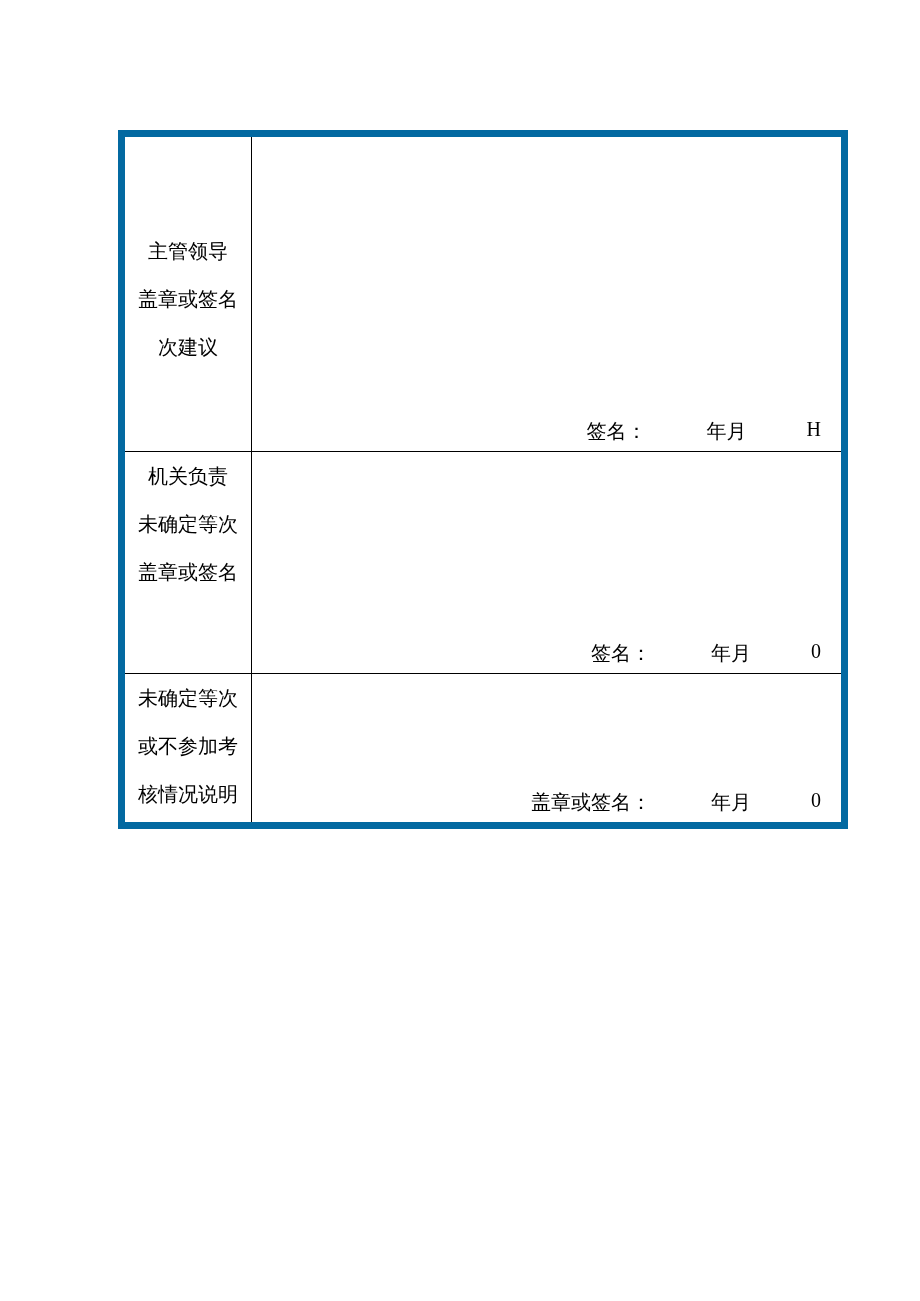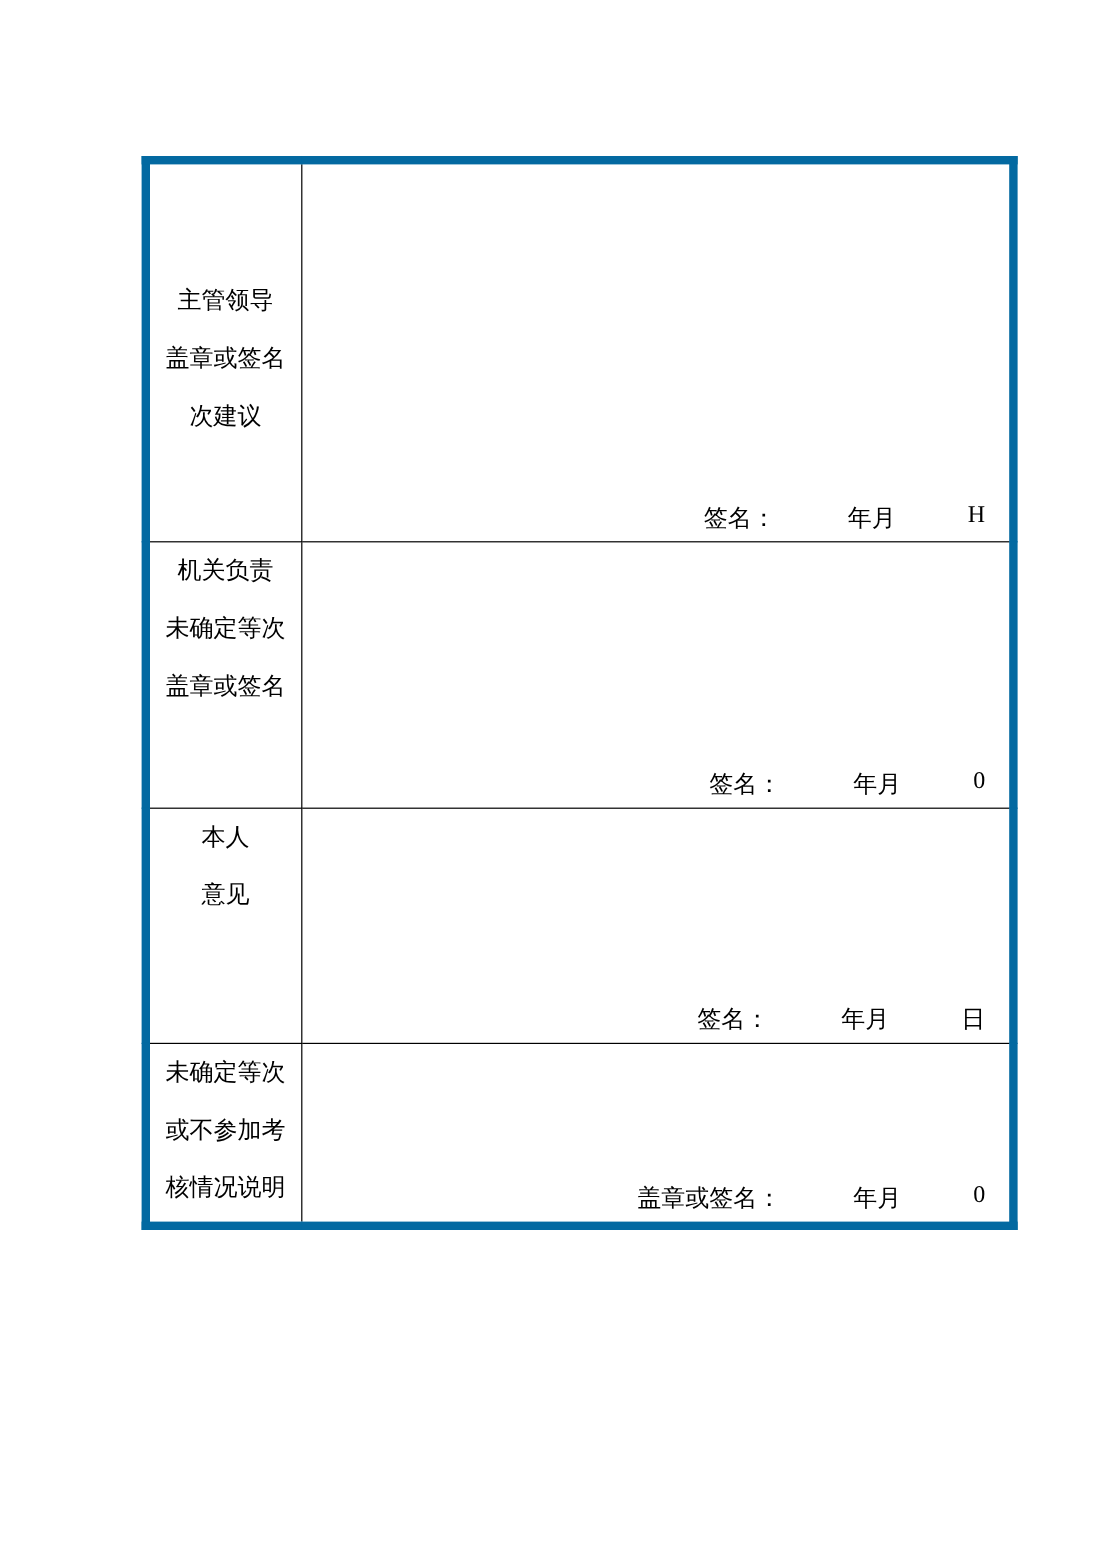--- a/index.html
+++ b/index.html
@@ -102,36 +102,20 @@
       <div class="signature-line">
         <span class="sig-spacer"></span>
         <span class="sig-label">签名：</span>
         <span class="sig-gap-sm"></span>
         <span class="sig-label">年月</span>
         <span class="sig-gap-md"></span>
         <span class="sig-label">0</span>
       </div>
     </td>
   </tr>
-  <tr class="row3">
-    <td class="label-cell">
-      <span class="label-lines">本人</span>
-      <span class="label-lines">意见</span>
-    </td>
-    <td class="content-cell">
-      <div class="signature-line">
-        <span class="sig-spacer"></span>
-        <span class="sig-label">签名：</span>
-        <span class="sig-gap-sm"></span>
-        <span class="sig-label">年月</span>
-        <span class="sig-gap-md"></span>
-        <span class="sig-label">日</span>
-      </div>
-    </td>
-  </tr>
   <tr class="row4">
     <td class="label-cell">
       <span class="label-lines">未确定等次</span>
       <span class="label-lines">或不参加考</span>
       <span class="label-lines">核情况说明</span>
     </td>
     <td class="content-cell">
       <div class="signature-line">
         <span class="sig-spacer"></span>
         <span class="sig-label">盖章或签名：</span>

